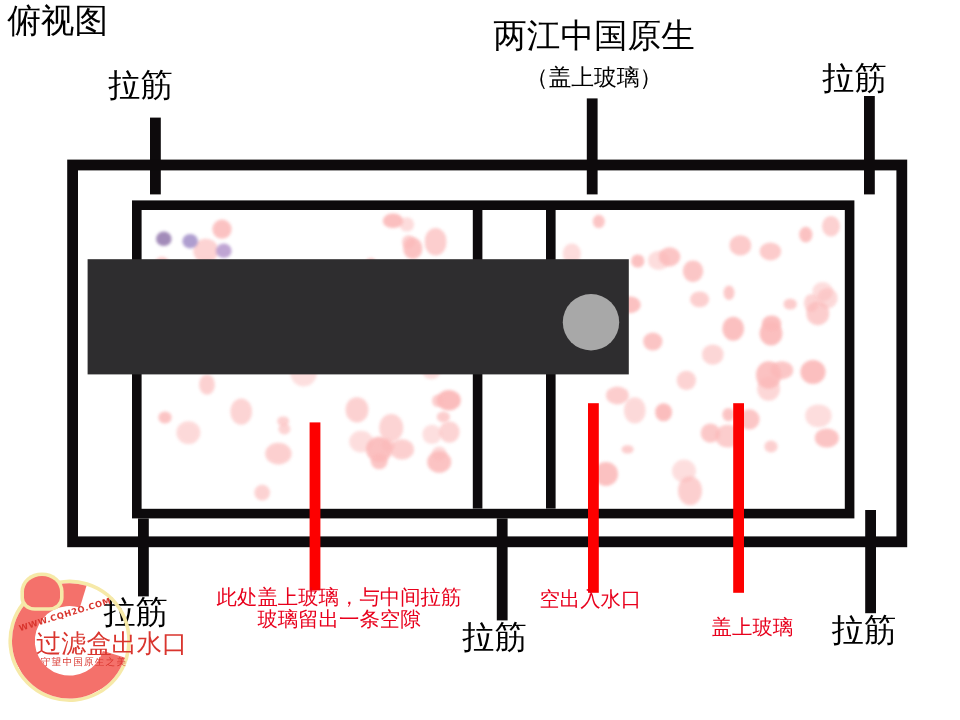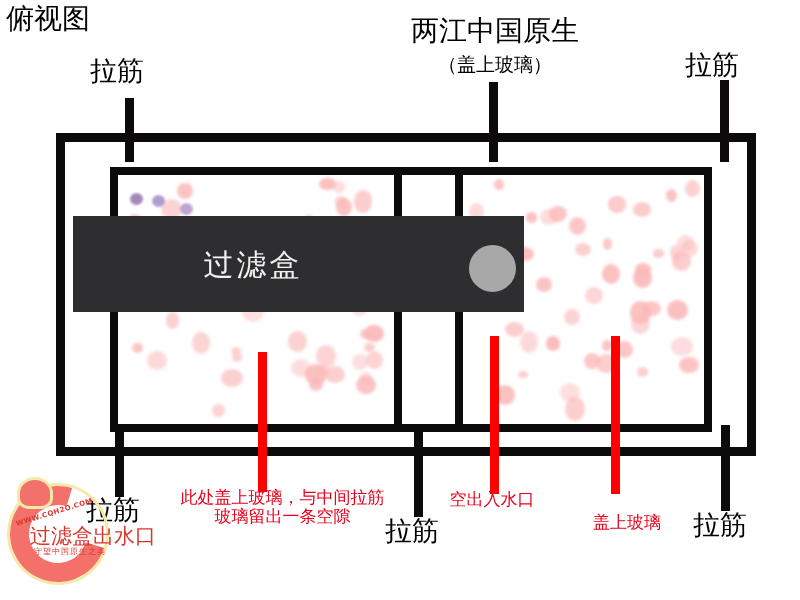--- a/index.html
+++ b/index.html
@@ -229,21 +229,20 @@
         <div class="speck" style="left: 39.0377px; top: 3.95945px; width: 10.1199px; height: 10.6126px; background: rgb(251, 185, 185); opacity: 0.82; filter: blur(1.4px);"></div>
         <div class="speck" style="left: 146.622px; top: 89.0581px; width: 18.2596px; height: 20.2654px; background: rgb(251, 185, 185); opacity: 0.89; filter: blur(1.4px);"></div>
         <div class="speck" style="left: 174.822px; top: 125.733px; width: 20.7901px; height: 23.1596px; background: rgb(251, 185, 185); opacity: 0.87; filter: blur(1.4px);"></div>
       </div>
 
     <div class="divider" style="left:276px; top:0; height:249px;"></div>
     <div class="divider" style="left:337px; top:0; height:249px;"></div>
   </div>
 
   <div class="filter-box"></div>
-  <div class="filter-label cn">过滤盒</div>
   <div class="outlet-hole"></div>
 
   <div class="redline" style="left:258px; top:352px; height:140px;"></div>
   <div class="redline" style="left:490px; top:336px; height:158px;"></div>
   <div class="redline" style="left:611px; top:336px; height:158px;"></div>
 
   <div class="red-label cn" style="left:437px; top:490px; width:110px;">空出入水口</div>
   <div class="red-label multi cn" style="left:180px; top:488px; width:205px;">此处盖上玻璃，与中间拉筋玻璃留出一条空隙</div>
   <div class="red-label cn" style="left:561px; top:513px; width:100px;text-align:right;">盖上玻璃</div>
 

